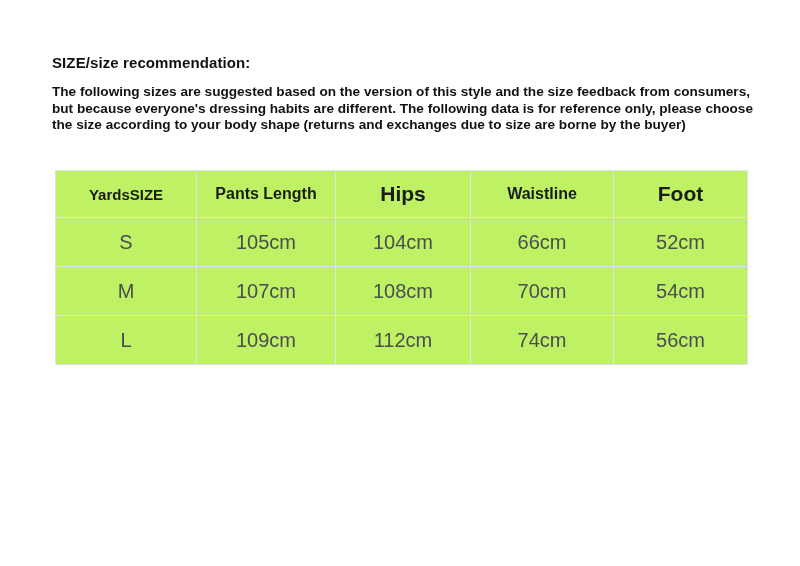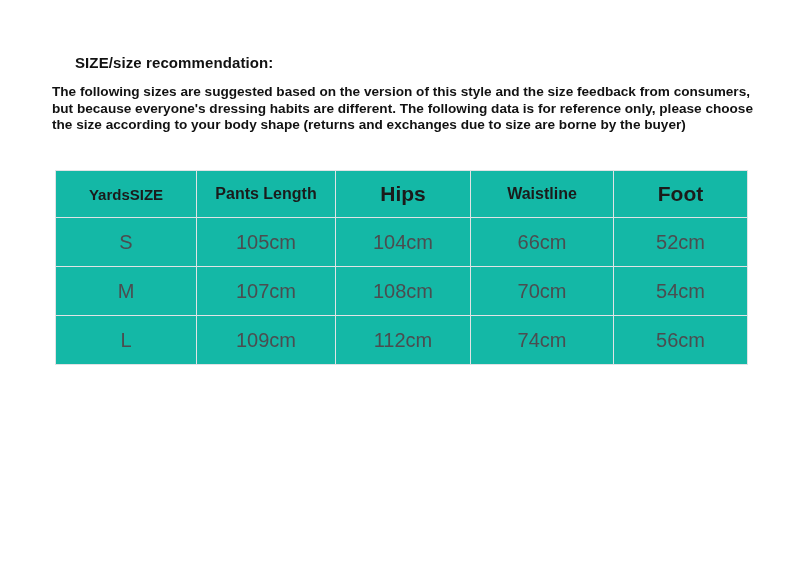--- a/index.html
+++ b/index.html
@@ -16,21 +16,20 @@
     overflow: hidden;
   }
   .title {
     position: absolute;
     left: 52px;
     top: 54px;
     font-size: 15px;
     font-weight: bold;
     color: #121212;
     letter-spacing: 0.1px;
-    margin-left: 23px;
   }
   .desc {
     position: absolute;
     left: 52px;
     top: 84px;
     width: 710px;
     font-size: 13.6px;
     font-weight: bold;
     line-height: 16.6px;
     color: #121212;
@@ -49,21 +48,21 @@
     font-weight: bold;
     line-height: 50px;
     padding-left: 13px;
     box-sizing: border-box;
     letter-spacing: 0.2px;
   }
   table.size-table {
     width: 692px;
     border-collapse: collapse;
     table-layout: fixed;
-    background: #14b8a6;
+    background: #bef264;
   }
   table.size-table th,
   table.size-table td {
     border: 1px solid #e0e3e5;
     text-align: center;
     vertical-align: middle;
     padding: 0;
   }
   table.size-table th {
     height: 46px;

